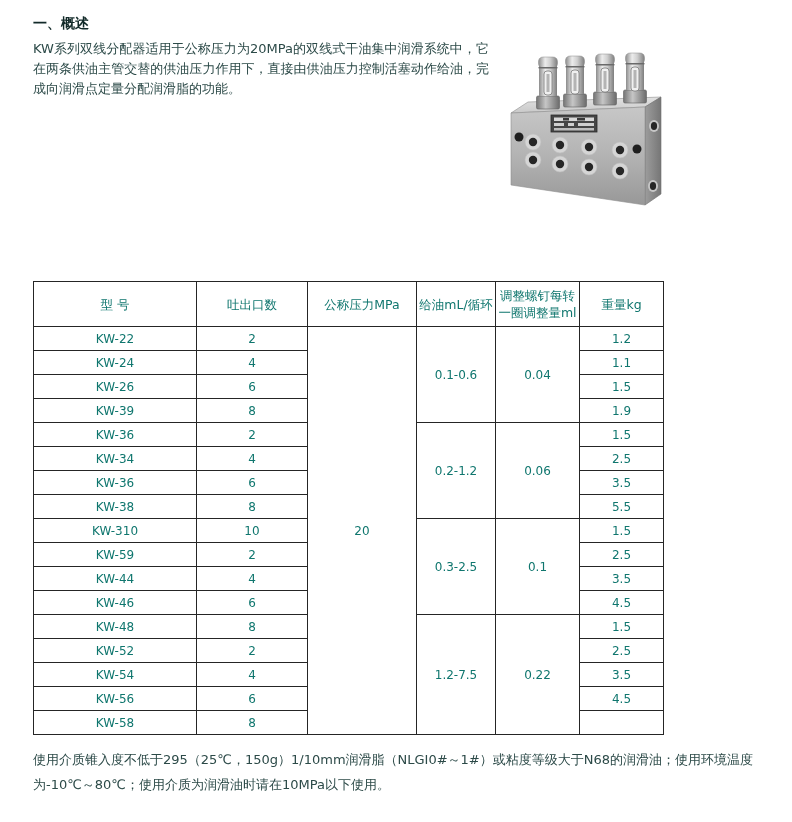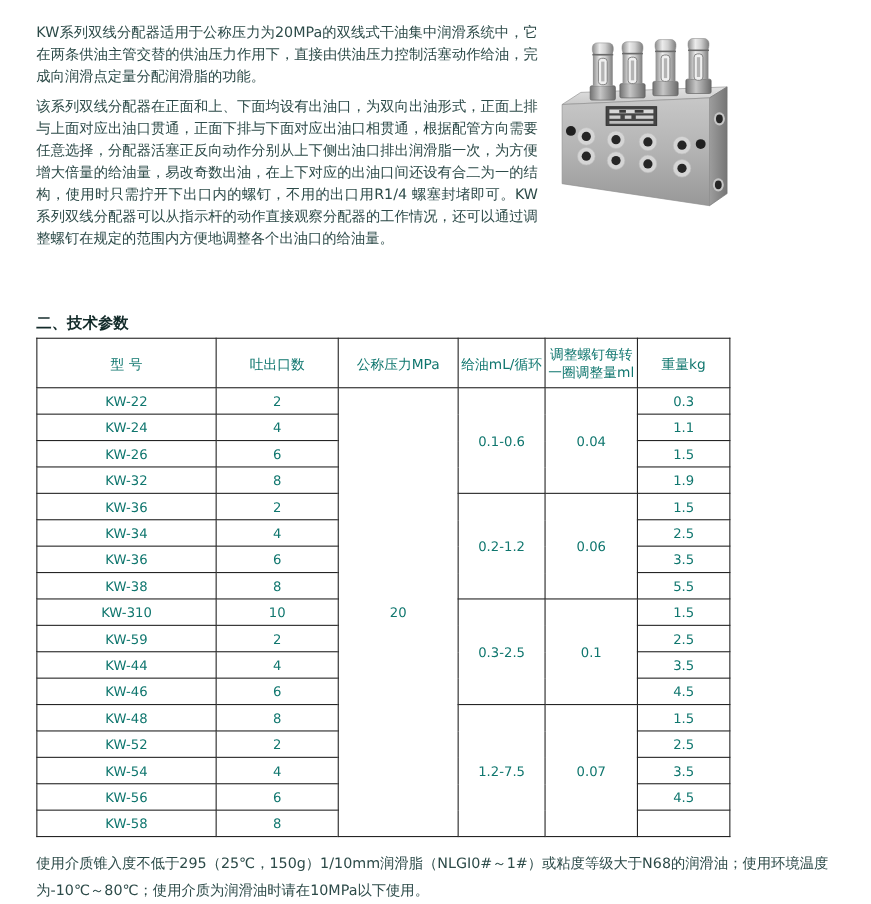--- a/index.html
+++ b/index.html
@@ -43,24 +43,24 @@
     margin: 12px 0 0 0; width: 747px;
     font-size: 13px; line-height: 25px; color: #2c4a48;
   }
 </style>
 </head>
 <body>
 
 <div class="page">
 
   <section class="overview">
+    <h3 class="sec-heading">一、概述</h3>
     <div class="overview-body">
       <div class="overview-text">
         <p>KW系列双线分配器适用于公称压力为20MPa的双线式干油集中润滑系统中，它在两条供油主管交替的供油压力作用下，直接由供油压力控制活塞动作给油，完成向润滑点定量分配润滑脂的功能。</p>
-        <p>该系列双线分配器在正面和上、下面均设有出油口，为双向出油形式，正面上排与上面对应出油口贯通，正面下排与下面对应出油口相贯通，根据配管方向需要任意选择，分配器活塞正反向动作分别从上下侧出油口排出润滑脂一次，为方便增大倍量的给油量，易改奇数出油，在上下对应的出油口间还设有合二为一的结构，使用时只需拧开下出口内的螺钉，不用的出口用R1/4 螺塞封堵即可。KW系列双线分配器可以从指示杆的动作直接观察分配器的工作情况，还可以通过调整螺钉在规定的范围内方便地调整各个出油口的给油量。</p>
       </div>
 
       <div class="product-photo">
         <svg width="287" height="195" viewBox="0 0 287 195" xmlns="http://www.w3.org/2000/svg">
           <defs>
             <linearGradient id="gFront" x1="0" y1="0" x2="0" y2="1">
               <stop offset="0" stop-color="#c7c7c7"></stop>
                 <stop offset="0.5" stop-color="#b3b3b3"></stop>
                 <stop offset="1" stop-color="#989898"></stop>
             </linearGradient>
@@ -190,21 +190,20 @@
             <rect x="79" y="87" width="6" height="3" fill="#cfcfcf"></rect>
             <rect x="89" y="87" width="16" height="3" fill="#cfcfcf"></rect>
             <rect x="65" y="92" width="40" height="2.5" fill="#bdbdbd"></rect>
           </g>
         </svg>
       </div>
     </div>
   </section>
 
   <section class="specs">
-    <h3 class="sec-heading">二、技术参数</h3>
 
     <table class="specs-table">
       <colgroup>
         <col style="width:163px">
           <col style="width:111px">
           <col style="width:109px">
         <col style="width:79px">
           <col style="width:84px">
           <col style="width:84px">
       </colgroup>
@@ -218,34 +217,34 @@
           <th>重量kg</th>
         </tr>
       </thead>
       <tbody>
         <tr>
           <td>KW-22</td>
           <td>2</td>
           <td rowspan="17">20</td>
           <td rowspan="4">0.1-0.6</td>
           <td rowspan="4">0.04</td>
-          <td>0.3</td>
+          <td>1.2</td>
         </tr>
         <tr>
           <td>KW-24</td>
           <td>4</td>
           <td>1.1</td>
         </tr>
         <tr>
           <td>KW-26</td>
           <td>6</td>
           <td>1.5</td>
         </tr>
         <tr>
-          <td>KW-32</td>
+          <td>KW-39</td>
           <td>8</td>
           <td>1.9</td>
         </tr>
         <tr>
           <td>KW-36</td>
           <td>2</td>
           <td rowspan="4">0.2-1.2</td>
           <td rowspan="4">0.06</td>
           <td>1.5</td>
         </tr>
@@ -283,21 +282,21 @@
         </tr>
         <tr>
           <td>KW-46</td>
           <td>6</td>
           <td>4.5</td>
         </tr>
         <tr>
           <td>KW-48</td>
           <td>8</td>
           <td rowspan="5">1.2-7.5</td>
-          <td rowspan="5">0.07</td>
+          <td rowspan="5">0.22</td>
           <td>1.5</td>
         </tr>
         <tr>
           <td>KW-52</td>
           <td>2</td>
           <td>2.5</td>
         </tr>
         <tr>
           <td>KW-54</td>
           <td>4</td>

